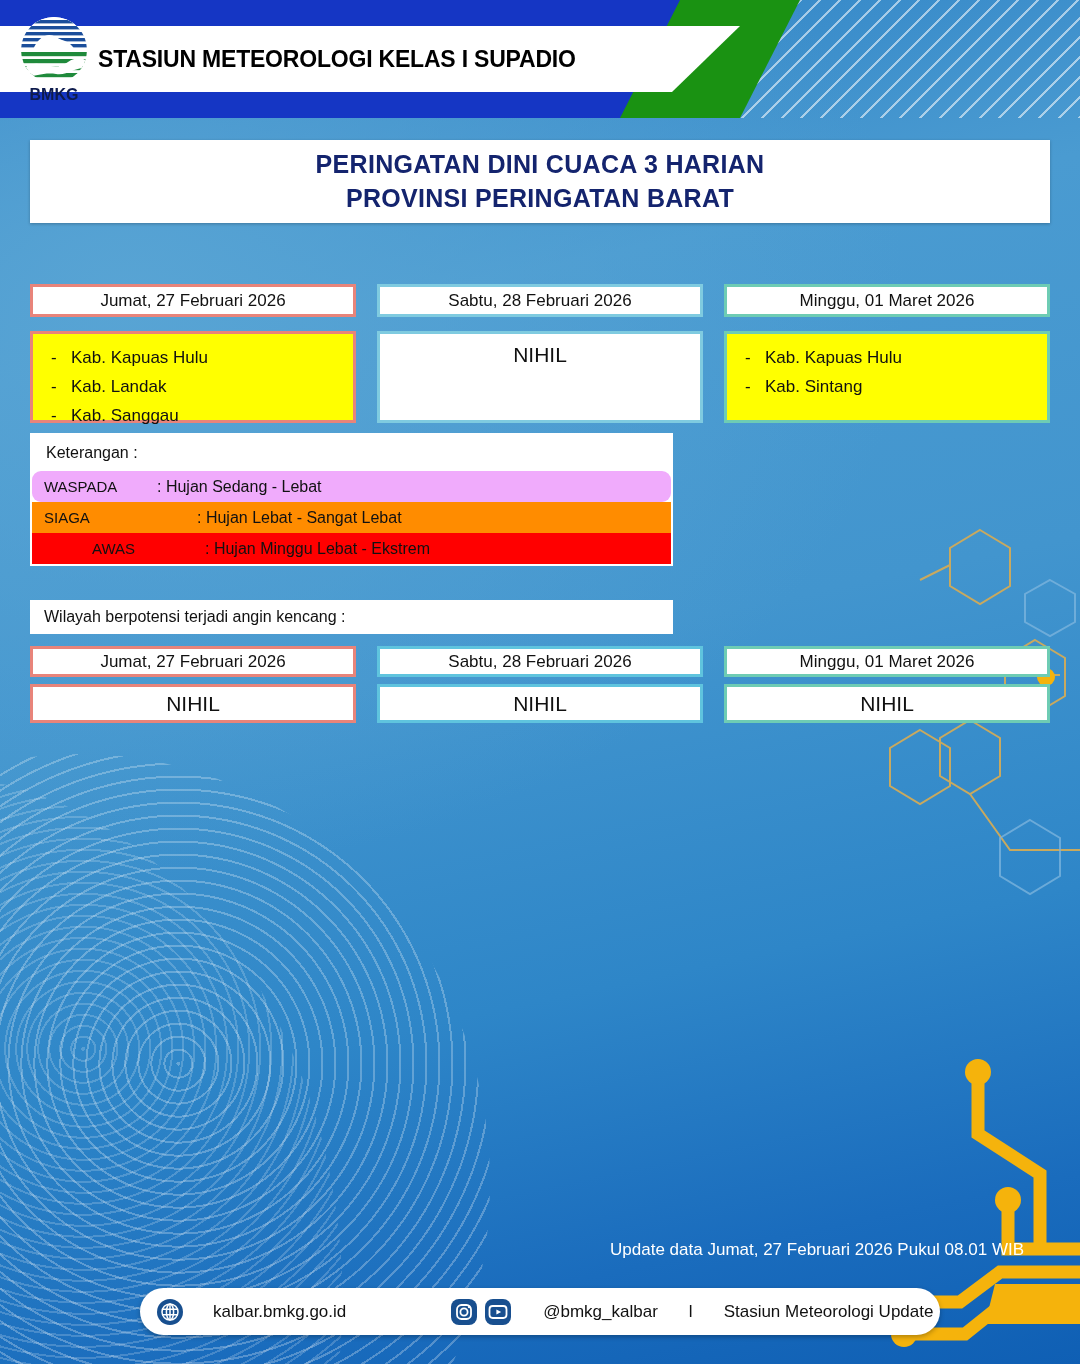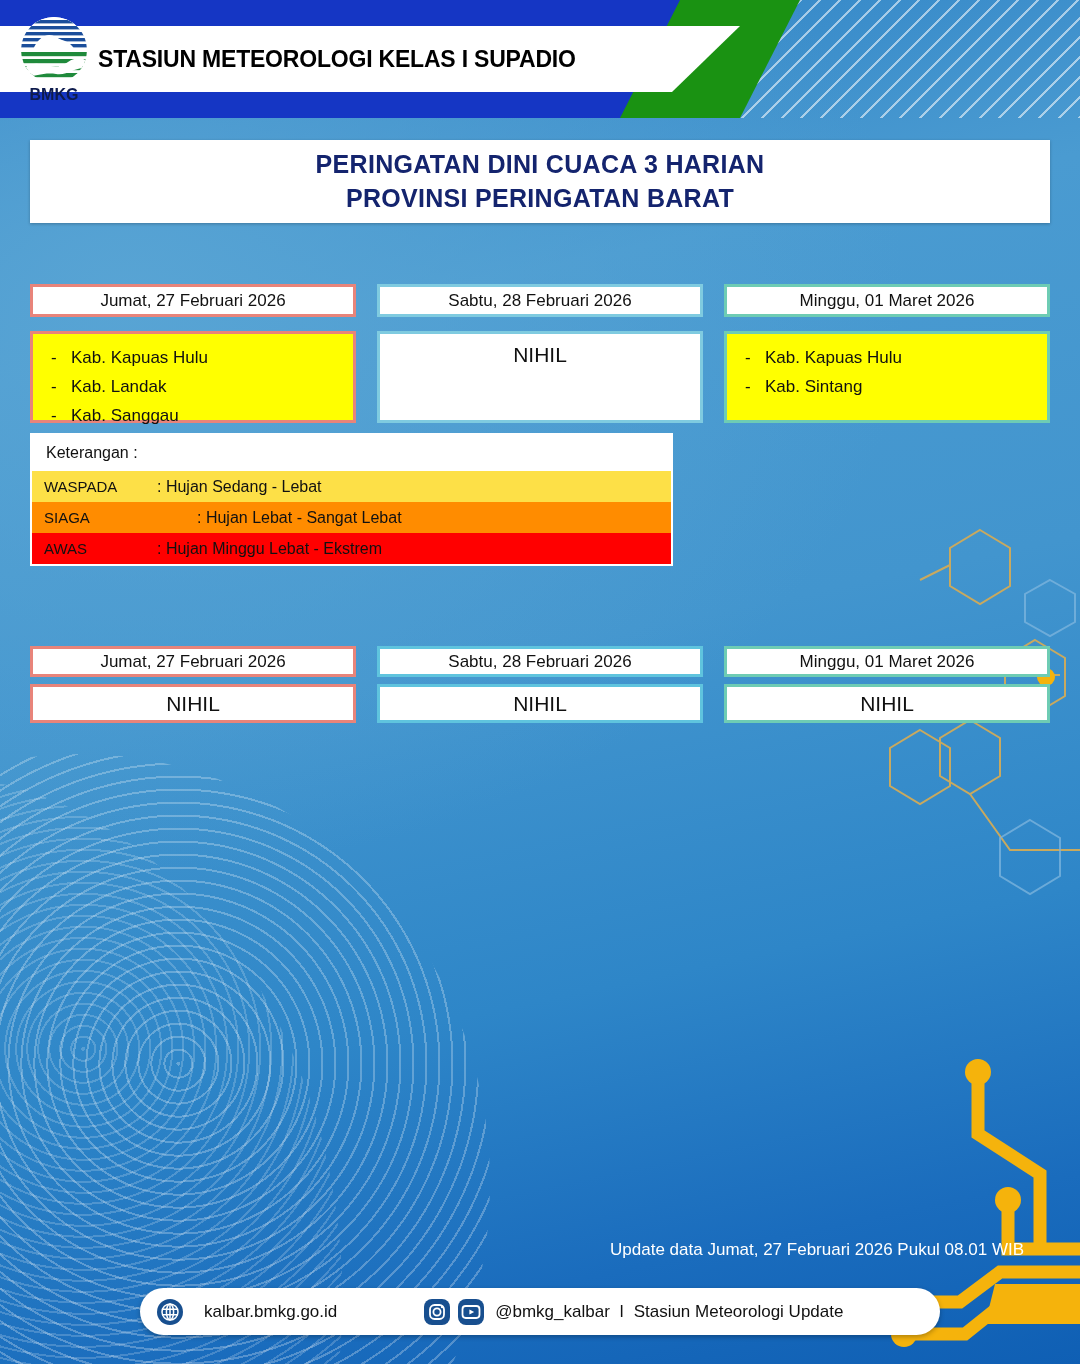--- a/index.html
+++ b/index.html
@@ -104,50 +104,50 @@
   .brd-cyan-d { border:3px solid #5FC4DE; }
 
   
   .legend { position:absolute; left:30px; top:433px; width:643px;
     border:2px solid #fff; background:#fff; }
   .legend-title { height:36px; display:flex; align-items:center;
     padding-left:14px; font-size:16px; color:#111; background:#fff; }
   .legend-row { height:31px; display:flex; align-items:center; font-size:15px; color:#111; }
   .legend-row .lvl { width:125px; padding-left:12px; }
   .legend-row .desc { font-size:16px; }
-  .lg-waspada { background:#fde047; }
+  .lg-waspada { background:#f0abfc;border-radius:9px; }
   .lg-siaga   { background:#FF8C00;gap:40px; }
-  .lg-awas    { background:#FF0000; }
+  .lg-awas    { background:#FF0000;padding-left:48px; }
 
   
   .wind-head { position:absolute; left:30px; top:600px; width:643px; height:34px;
     background:#fff; display:flex; align-items:center; padding-left:14px;
     font-size:16px; color:#111; }
   .wind-col { position:absolute; width:326px; top:646px; }
   .wind-date { height:31px; background:#fff; display:flex;
     align-items:center; justify-content:center; font-size:17px; color:#111; }
   .wind-val { margin-top:7px; height:39px; background:#fff;
     display:flex; align-items:center; justify-content:center;
     font-size:21px; color:#111; }
 
   
   .update {
     position:absolute; right:56px; top:1240px;
     font-size:17px; color:#fff;
   }
   .footbar {
     position:absolute; left:140px; top:1288px; width:800px; height:47px;
     background:#fff; border-radius:24px;
-    display:flex; align-items:center; padding-left:16px; gap:8px;
+    display:flex; align-items:center; padding-left:16px; gap:17px;
     box-shadow:0 2px 5px rgba(0,0,0,.28);
   }
   .fb-web { font-size:17px; color:#111; margin-left:12px; }
   .fb-sp { width:70px; }
   .fb-soc { display:flex; gap:6px; align-items:center; }
-  .fb-handle { font-size:17px; color:#111; margin-left:2px; white-space:nowrap; }
+  .fb-handle { font-size:17px; color:#111; margin-left:14px; white-space:nowrap; }
   .ico { flex:0 0 auto; }
 </style>
 </head>
 <body>
 
 <div id="bg">
   <div class="bg-grad"></div>
   <div class="arcs"></div>
   <div class="arcs2"></div>
   <div class="hatch-tr"></div>
@@ -261,20 +261,21 @@
     <div class="legend-row lg-siaga">
       <span class="lvl">SIAGA</span>
       <span class="desc">: Hujan Lebat - Sangat Lebat</span>
     </div>
     <div class="legend-row lg-awas">
       <span class="lvl">AWAS</span>
       <span class="desc">: Hujan Minggu Lebat - Ekstrem</span>
     </div>
   </div>
 
+  <div class="wind-head">Wilayah berpotensi terjadi angin kencang :</div>
 
   <div class="wind-col col-1">
     <div class="wind-date brd-red">Jumat, 27 Februari 2026</div>
     <div class="wind-val brd-red">NIHIL</div>
   </div>
   <div class="wind-col col-2">
     <div class="wind-date brd-cyan-d">Sabtu, 28 Februari 2026</div>
     <div class="wind-val brd-cyan-d">NIHIL</div>
   </div>
   <div class="wind-col col-3">

